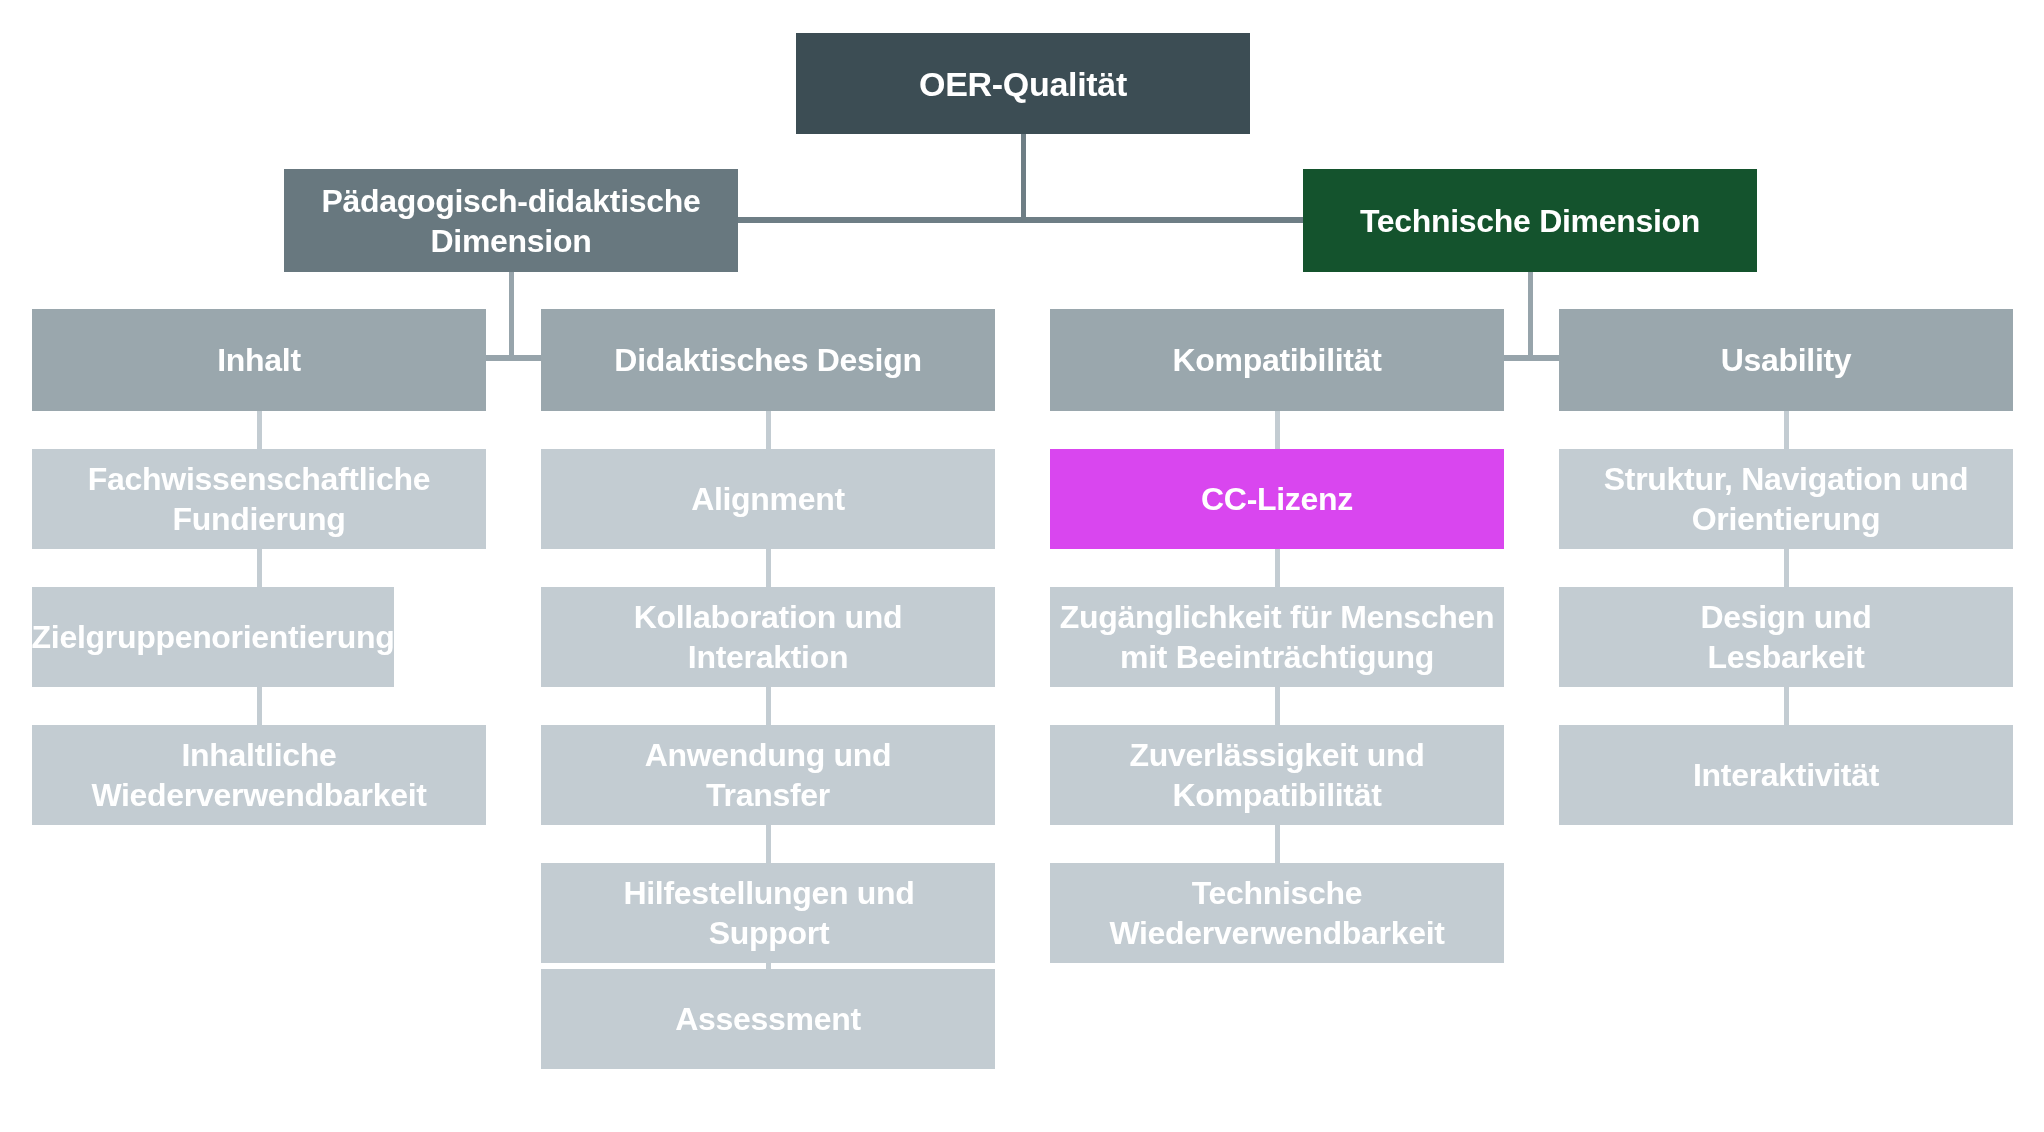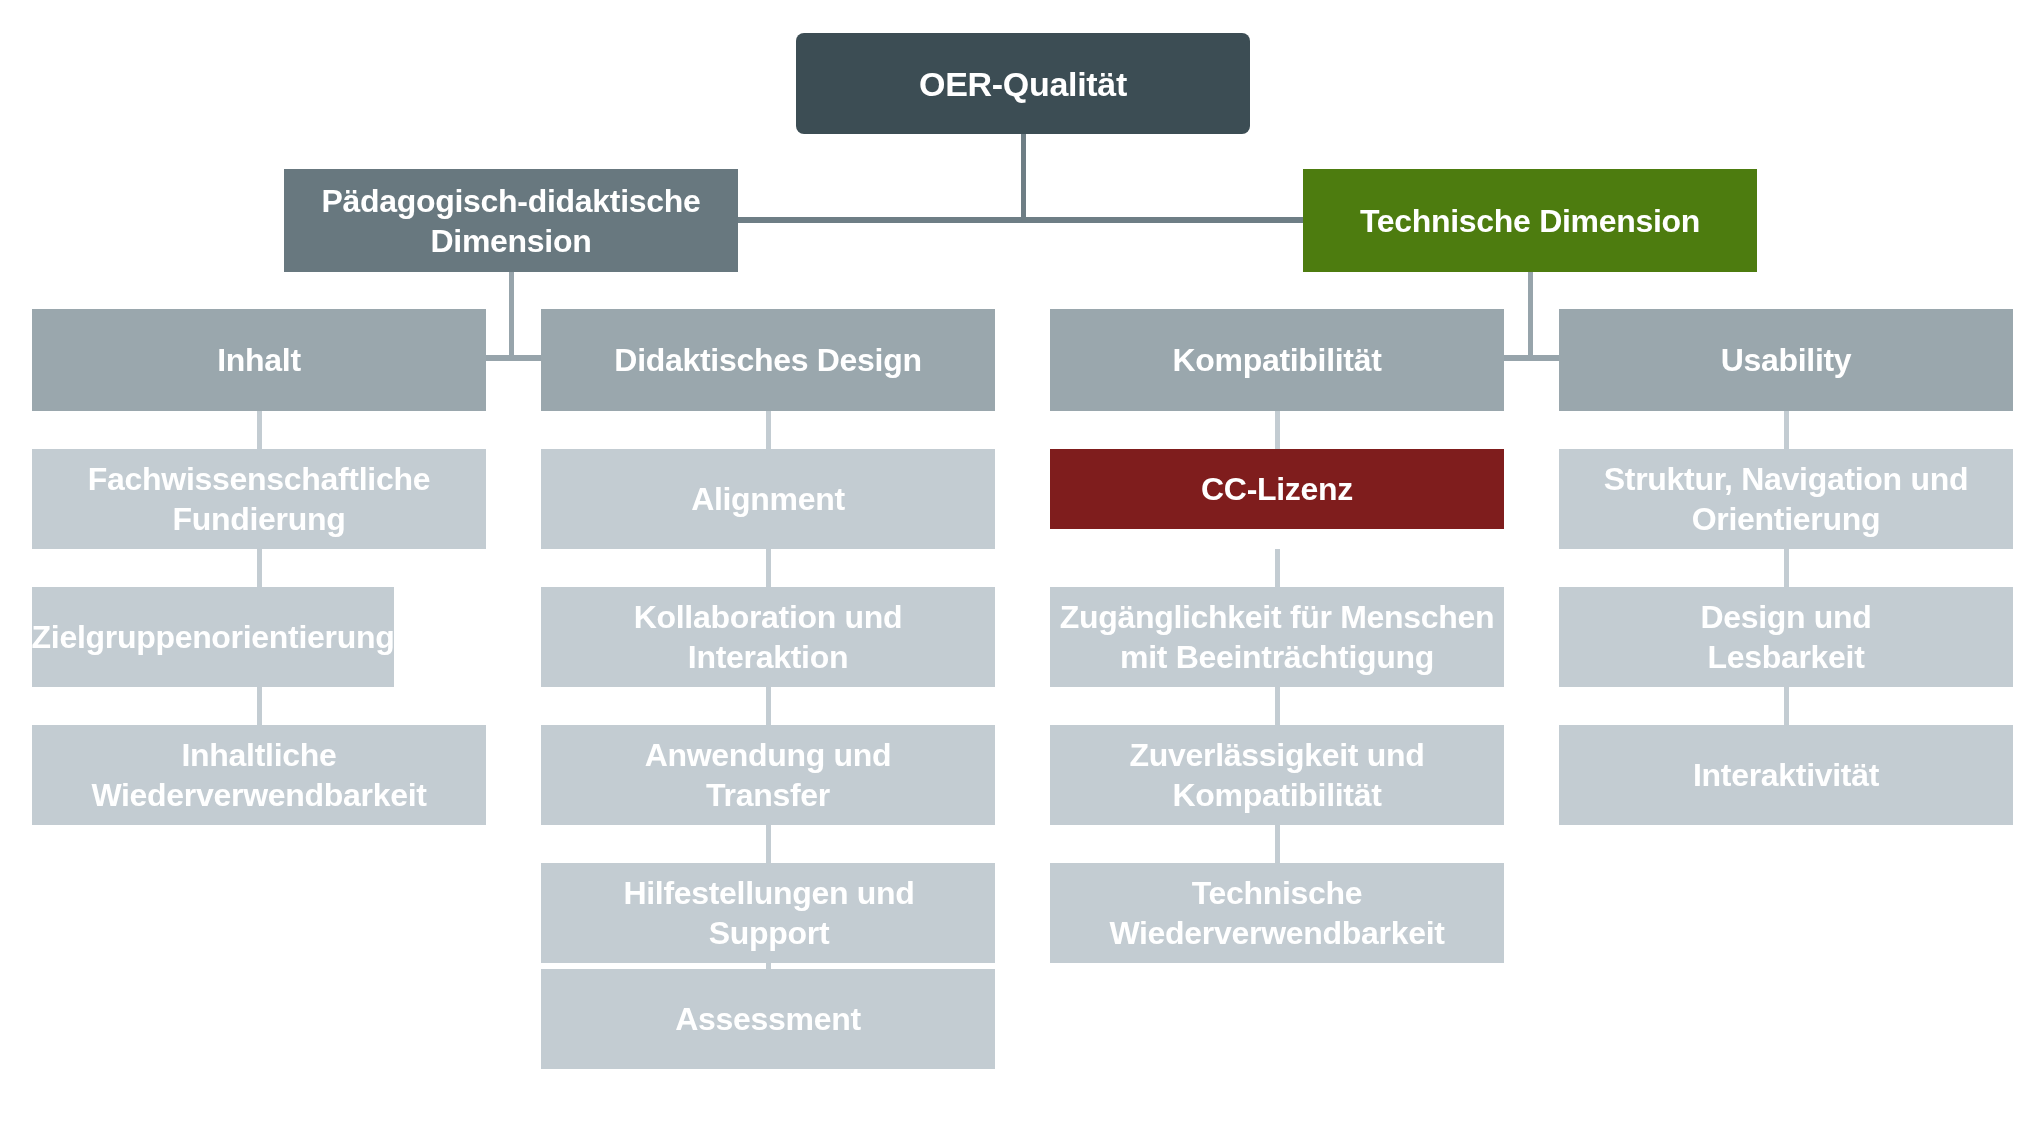--- a/index.html
+++ b/index.html
@@ -29,21 +29,20 @@
     color: #ffffff;
     font-weight: 700;
     font-size: 32px;
     line-height: 40px;
     letter-spacing: -0.3px;
     box-sizing: border-box;
     padding: 0 6px;
   }
   .node.level-1 {
     font-size: 34px;
-    border-radius: 8px;
   }
   .connector {
     position: absolute;
   }
 </style>
 </head>
 <body>
 
 <div id="diagram">
     <div class="node level-1" title="OER-Qualität" style="left: 796px; top: 33px; width: 454px; height: 101px; background: rgb(60, 77, 84);">
@@ -87,30 +86,30 @@
       <span>Anwendung und<br>Transfer</span>
     </div>
     <div class="connector" style="left: 765.5px; top: 825px; width: 5px; height: 38px; background: rgb(195, 204, 210);"></div>
     <div class="node criterion" title="Hilfestellungen und Support" style="left: 541px; top: 863px; width: 454px; height: 100px; background: rgb(195, 204, 210); padding-left: 8px;">
       <span>Hilfestellungen und<br>Support</span>
     </div>
     <div class="connector" style="left: 765.5px; top: 963px; width: 5px; height: 38px; background: rgb(195, 204, 210);"></div>
     <div class="node criterion" title="Assessment" style="left: 541px; top: 969px; width: 454px; height: 100px; background: rgb(195, 204, 210);">
       <span>Assessment</span>
     </div>
-    <div class="node level-2" title="Technische Dimension" style="left: 1303px; top: 169px; width: 454px; height: 103px; background: #4d7c0f; justify-content: center;">
+    <div class="node level-2" title="Technische Dimension" style="left: 1303px; top: 169px; width: 454px; height: 103px; background: #14532d; justify-content: center;">
       <span>Technische Dimension</span>
     </div>
     <div class="connector" style="left: 1527.5px; top: 272px; width: 5px; height: 89px; background: rgb(151, 164, 171);"></div>
     <div class="connector" style="left: 1504px; top: 355px; width: 55px; height: 6px; background: rgb(151, 164, 171);"></div>
     <div class="node level-3" title="Zugänglichkeit" style="left: 1050px; top: 309px; width: 454px; height: 102px; background: rgb(154, 167, 173);">
       <span>Kompatibilität</span>
     </div>
     <div class="connector" style="left: 1274.5px; top: 411px; width: 5px; height: 38px; background: rgb(195, 204, 210);"></div>
-    <div class="node criterion" title="CC-Lizenz" style="left: 1050px; top: 449px; width: 454px; height: 80px; background: #7f1d1d;">
+    <div class="node criterion" title="CC-Lizenz" style="left: 1050px; top: 449px; width: 454px; height: 100px; background: #d946ef;">
       <span>CC-Lizenz</span>
     </div>
     <div class="connector" style="left: 1274.5px; top: 549px; width: 5px; height: 38px; background: rgb(195, 204, 210);"></div>
     <div class="node criterion" title="Zugänglichkeit für Menschen mit Beeinträchtigung" style="left: 1050px; top: 587px; width: 454px; height: 100px; background: rgb(195, 204, 210);">
       <span>Zugänglichkeit für Menschen<br>mit Beeinträchtigung</span>
     </div>
     <div class="connector" style="left: 1274.5px; top: 687px; width: 5px; height: 38px; background: rgb(195, 204, 210);"></div>
     <div class="node criterion" title="Zuverlässigkeit und Kompatibilität" style="left: 1050px; top: 725px; width: 454px; height: 100px; background: rgb(195, 204, 210);">
       <span>Zuverlässigkeit und<br>Kompatibilität</span>
     </div>

